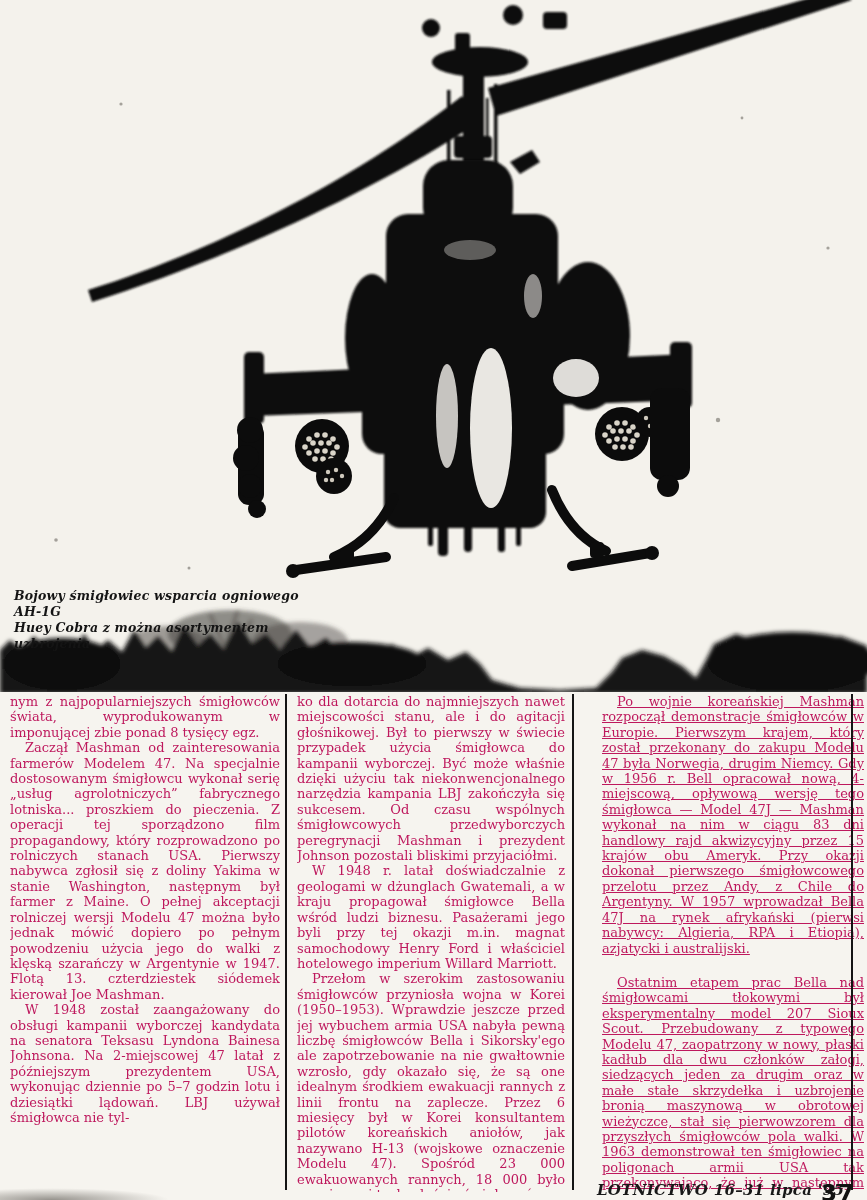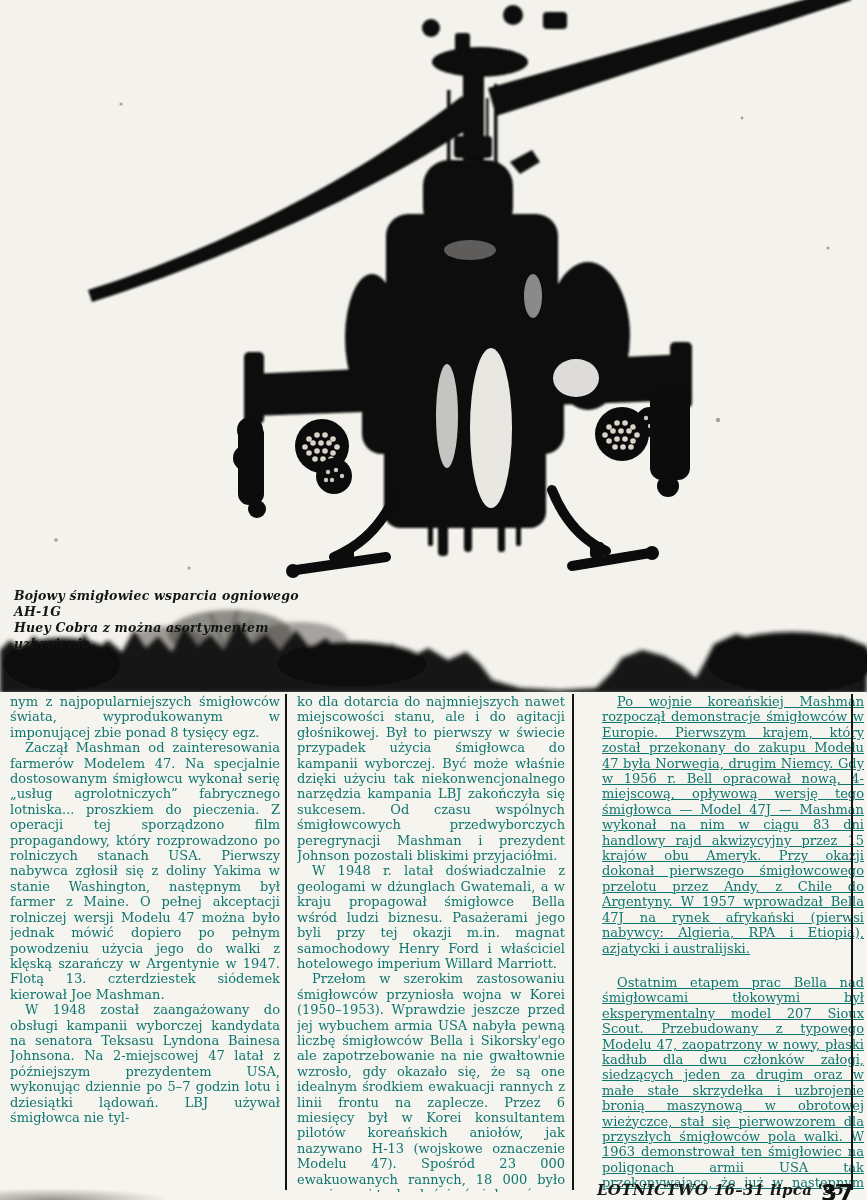--- a/index.html
+++ b/index.html
@@ -12,21 +12,21 @@
   .photo{position:absolute;left:0;top:0;width:867px;height:692px;background:#f4f2ec;}
   .photo svg{position:absolute;left:0;top:0;}
   .caption{
     position:absolute;left:14px;top:588px;width:300px;
     font-style:italic;font-weight:bold;font-size:12.5px;line-height:16px;
     color:#141414;letter-spacing:.2px;z-index:3;
   }
   
   .col{
     position:absolute;top:694px;height:498px;overflow:hidden;
-    font-size:13px;line-height:15.4px;text-align:justify;color:#0f766e;
+    font-size:13px;line-height:15.4px;text-align:justify;color:#be185d;
   }
   .col p{margin:0;text-indent:15px;}
   .col p.noindent{text-indent:0;}
   .col p.gap{margin-top:19px;}
   .vrule{position:absolute;top:694px;height:496px;width:2px;background:#141414;}
   
   .footer-journal{
     position:absolute;left:597px;top:1181px;
     font-style:italic;font-weight:bold;font-size:15px;color:#181818;letter-spacing:.3px;
   }

